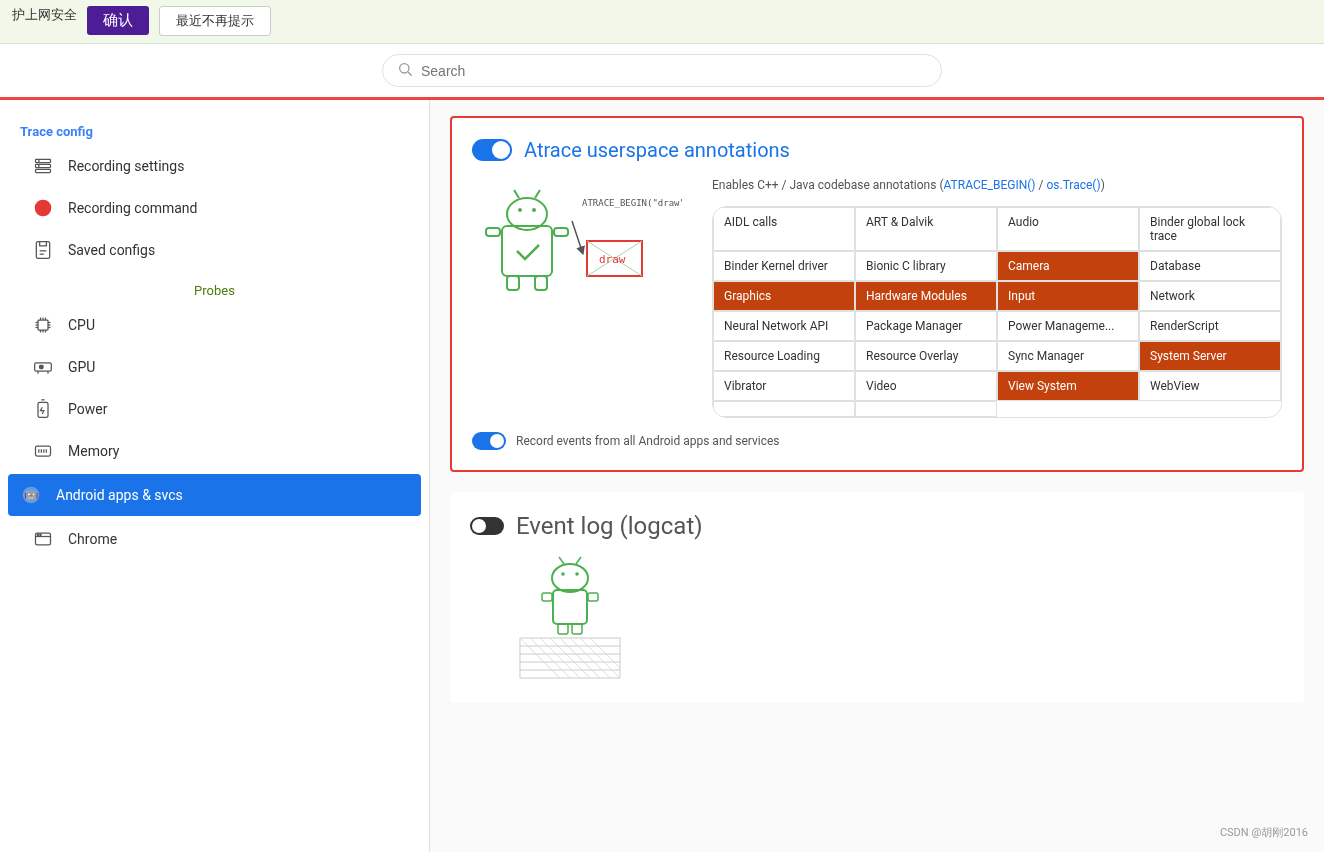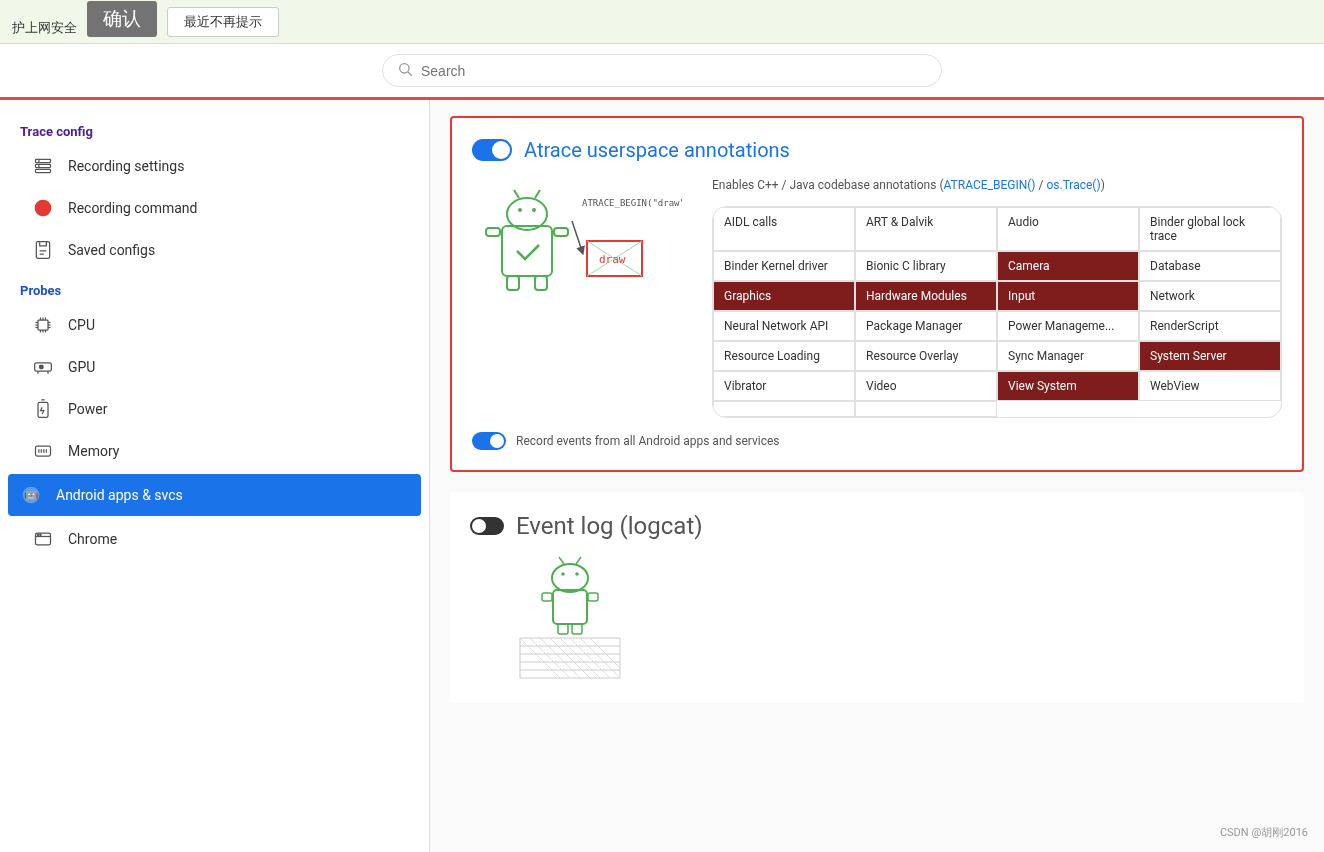--- a/index.html
+++ b/index.html
@@ -1,39 +1,39 @@
 <!DOCTYPE html>
 <html><head>
   <meta charset="utf-8">
   <style>
     * { box-sizing: border-box; margin: 0; padding: 0; }
     body { font-family: 'Roboto', Arial, sans-serif; background: #fff; font-size: 13px; color: #333; overflow: hidden; }
 
     
     .top-bar {
       display: flex;
-      align-items: flex-end;
+      align-items: flex-start;
       background: #f1f8e9;
       padding: 6px 12px;
       gap: 10px;
       border-bottom: 1px solid #c8e6c9;
       height: 44px;
     }
     .top-bar-text {
       font-size: 13px;
       color: #333;
     }
     .confirm-btn {
-      background: #737373;
+      background: #4c1d95;
       color: #fff;
       border: none;
       padding: 5px 16px;
       border-radius: 3px;
       cursor: pointer;
-      font-size: 19px;
+      font-size: 15px;
     }
     .dismiss-btn {
       background: #fff;
       color: #333;
       border: 1px solid #ccc;
       padding: 5px 16px;
       border-radius: 3px;
       cursor: pointer;
       font-size: 13px;
     }
@@ -79,21 +79,21 @@
       width: 430px;
       min-width: 430px;
       border-right: 1px solid #e0e0e0;
       padding: 16px 0;
       overflow-y: auto;
       background: #fff;
     }
     .sidebar-section-title {
       font-weight: bold;
       font-size: 13px;
-      color: #4c1d95;
+      color: #3b82f6;
       padding: 8px 20px 6px 20px;
     }
     .sidebar-item {
       display: flex;
       align-items: center;
       padding: 10px 32px;
       cursor: pointer;
       gap: 14px;
       font-size: 14px;
       color: #333;
@@ -107,24 +107,25 @@
     }
     .sidebar-item .icon {
       width: 22px;
       height: 22px;
       display: flex;
       align-items: center;
       justify-content: center;
       flex-shrink: 0;
     }
     .sidebar-probes-title {
-      font-weight: bold;
+      font-weight: normal;
       font-size: 13px;
-      color: #1d4ed8;
+      color: #4d7c0f;
       padding: 12px 20px 6px 20px;
+      text-align: center;
     }
 
     
     .main-content {
       flex: 1;
       overflow-y: auto;
       padding: 16px 20px;
       background: #fafafa;
     }
 
@@ -224,21 +225,21 @@
       max-height: 260px;
     }
     .atrace-cell {
       padding: 7px 10px;
       font-size: 12px;
       color: #333;
       border: 0.5px solid #e0e0e0;
       cursor: pointer;
     }
     .atrace-cell.selected {
-      background: #7f1d1d;
+      background: #c2410c;
       color: #fff;
     }
 
     .card-footer {
       display: flex;
       align-items: center;
       gap: 10px;
       margin-top: 14px;
     }
     .card-footer-text {

